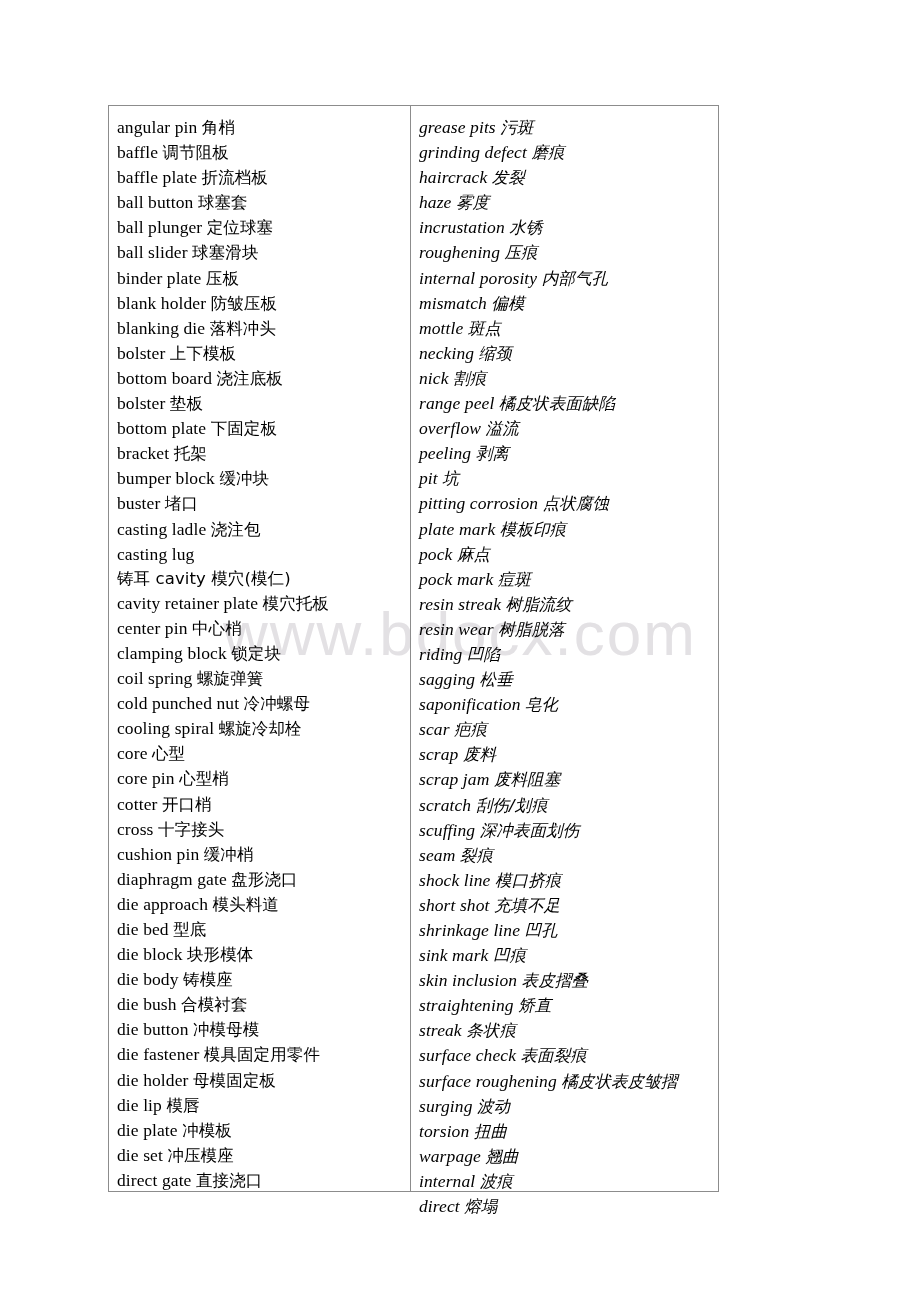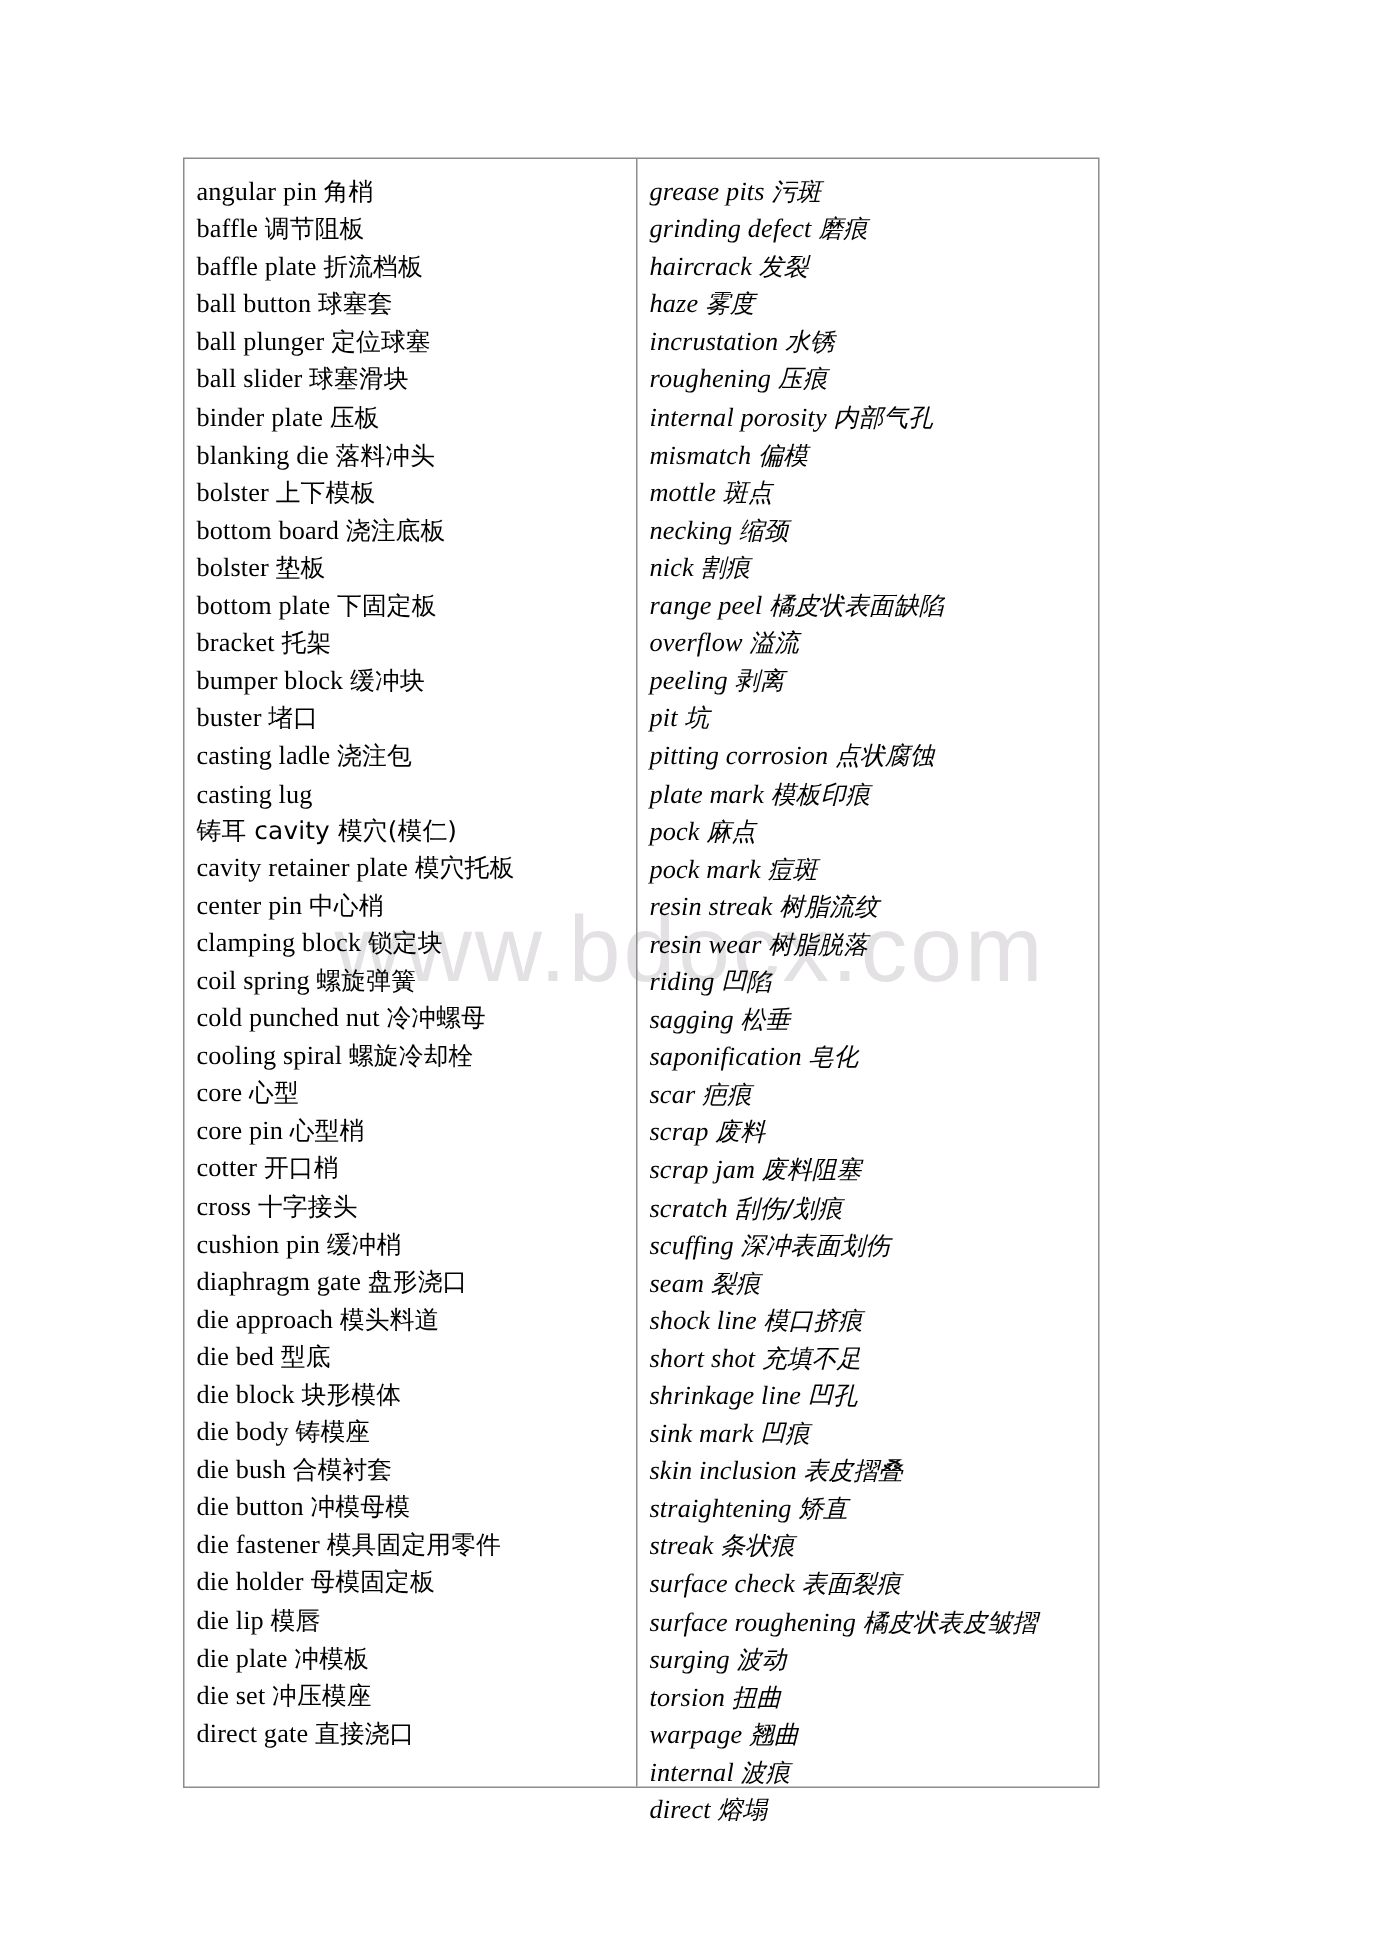--- a/index.html
+++ b/index.html
@@ -29,21 +29,21 @@
     color: #e3e1e4;
     white-space: nowrap;
     z-index: 0;
     user-select: none;
     font-weight: 400;
   }
 
   
   #glossary-table {
     position: absolute;
-    left: 122px;
+    left: 108px;
     top: 105px;
     width: 611px;
     height: 1087px;
     box-sizing: border-box;
     border: 1px solid #8c8c8c;
     background: transparent;
     z-index: 1;
     display: flex;
   }
   .gloss-col {
@@ -78,20 +78,21 @@
 <div id="glossary-table">
 
   <div class="gloss-col" id="gloss-col-left">
       <div class="gloss-entry"><span class="en">angular pin </span><span class="cn">角梢</span></div>
       <div class="gloss-entry"><span class="en">baffle </span><span class="cn">调节阻板</span></div>
       <div class="gloss-entry"><span class="en">baffle plate </span><span class="cn">折流档板</span></div>
       <div class="gloss-entry"><span class="en">ball button </span><span class="cn">球塞套</span></div>
       <div class="gloss-entry"><span class="en">ball plunger </span><span class="cn">定位球塞</span></div>
       <div class="gloss-entry"><span class="en">ball slider </span><span class="cn">球塞滑块</span></div>
       <div class="gloss-entry"><span class="en">binder plate </span><span class="cn">压板</span></div>
+      <div class="gloss-entry"><span class="en">blank holder </span><span class="cn">防皱压板</span></div>
       <div class="gloss-entry"><span class="en">blanking die </span><span class="cn">落料冲头</span></div>
       <div class="gloss-entry"><span class="en">bolster </span><span class="cn">上下模板</span></div>
       <div class="gloss-entry"><span class="en">bottom board </span><span class="cn">浇注底板</span></div>
       <div class="gloss-entry"><span class="en">bolster </span><span class="cn">垫板</span></div>
       <div class="gloss-entry"><span class="en">bottom plate </span><span class="cn">下固定板</span></div>
       <div class="gloss-entry"><span class="en">bracket </span><span class="cn">托架</span></div>
       <div class="gloss-entry"><span class="en">bumper block </span><span class="cn">缓冲块</span></div>
       <div class="gloss-entry"><span class="en">buster </span><span class="cn">堵口</span></div>
       <div class="gloss-entry"><span class="en">casting ladle </span><span class="cn">浇注包</span></div>
       <div class="gloss-entry"><span class="en">casting lug</span></div>

